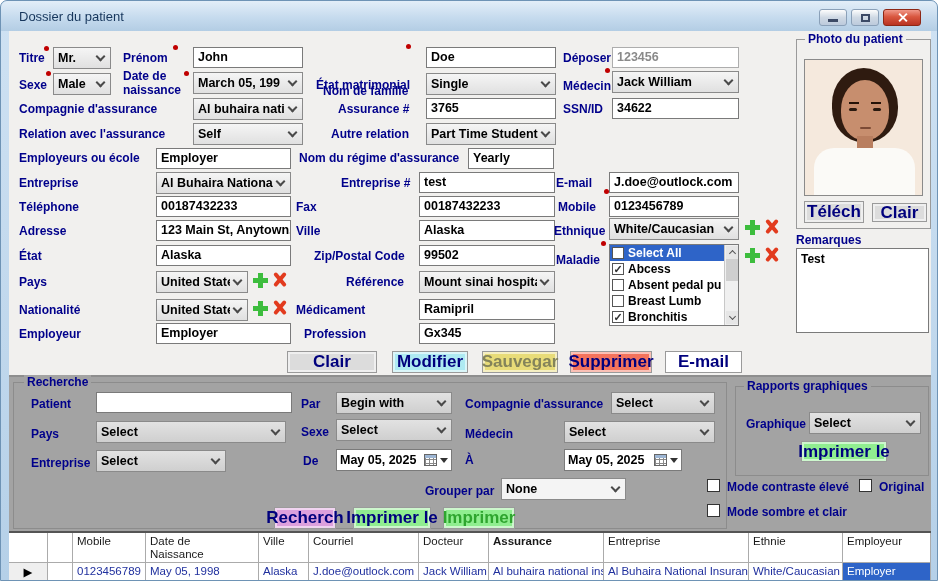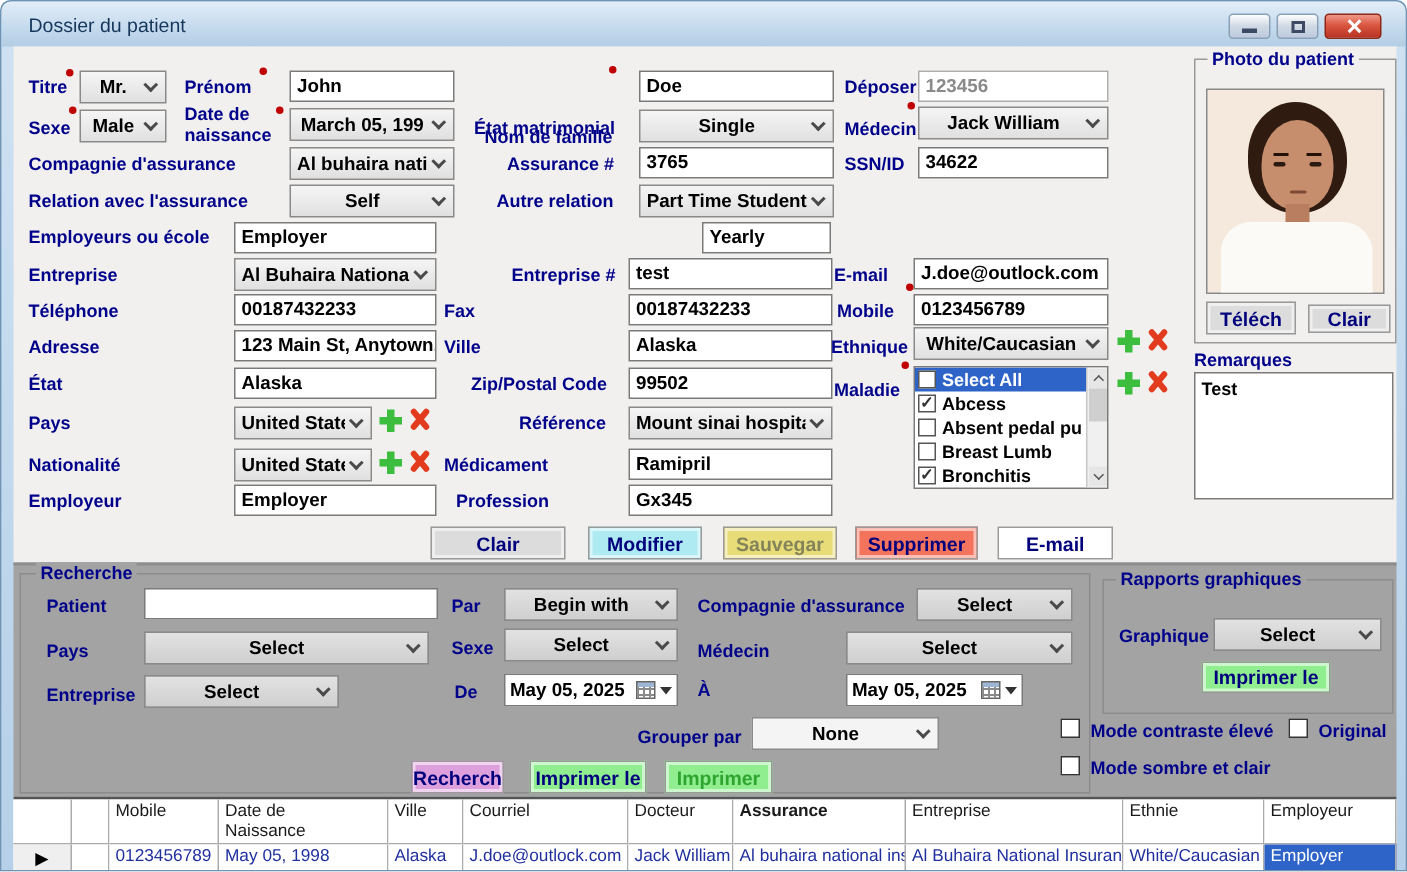--- a/index.html
+++ b/index.html
@@ -25,21 +25,21 @@
   .form-bg   { position:absolute; left:8px; top:30px; width:922px; height:344px; background:#f1f0ee; }
   .search-bg { position:absolute; left:8px; top:374px; width:922px; height:156px; background:#a3a3a3; border-top:2px solid #8e8e8e; }
   .table-bg  { position:absolute; left:8px; top:530px; width:922px; height:51px; background:#fff; }
 
   .lbl { position:absolute; font-size:12px; font-weight:bold; color:#00008b; white-space:nowrap; }
   .txt { position:absolute; background:#fff; border:1px solid #7a7a7a; font-size:12.5px; font-weight:bold; color:#000;
          padding:2px 4px 0 4px; height:21px; white-space:nowrap; overflow:hidden; }
   .txt.disabled { color:#8a8a8a; border-color:#adadad; }
   .dd  { position:absolute; background:linear-gradient(#f5f5f5,#e0e0e0); border:1px solid #8a8a8a; height:22px;
          font-size:12.5px; font-weight:bold; color:#000; display:flex; align-items:center; padding:0 4px; }
-  .dd .val { flex:1; white-space:nowrap; overflow:hidden;text-align:center; }
+  .dd .val { flex:1; white-space:nowrap; overflow:hidden; }
   .chev { width:7px; height:7px; border-right:2px solid #4a4a4a; border-bottom:2px solid #4a4a4a;
           transform:rotate(45deg); margin:-3px 2px 0 4px; flex:none; }
   .dot { position:absolute; width:5px; height:5px; border-radius:50%; background:#c00000; }
 
   .plus { position:absolute; width:15px; height:15px; }
   .plus::before { content:""; position:absolute; left:5px; top:0; width:5px; height:15px; background:#3dbd3d; }
   .plus::after  { content:""; position:absolute; left:0; top:5px; width:15px; height:5px; background:#3dbd3d; }
   .xico { position:absolute; width:15px; height:15px; }
   .xico::before,.xico::after { content:""; position:absolute; left:6px; top:-1px; width:4px; height:17px; background:#e23b1e; border-radius:2px; }
   .xico::before { transform:rotate(40deg);} .xico::after { transform:rotate(-40deg);}
@@ -50,21 +50,21 @@
   .photo { position:absolute; left:803px; top:58px; width:119px; height:137px; background:#f5e9dd; border:1px solid #8a8a8a; overflow:hidden; }
   .hair { position:absolute; left:27px; top:8px; width:66px; height:74px; background:#2f1b10; border-radius:48% 52% 46% 46%; }
   .face { position:absolute; left:36px; top:20px; width:48px; height:60px; background:#c78e6e; border-radius:50% 50% 46% 46%; }
   .eye  { position:absolute; top:28px; width:8px; height:3px; background:#2a1a10; border-radius:2px; }
   .brow { position:absolute; top:22px; width:10px; height:2px; background:#241208; }
   .mouth{ position:absolute; left:19px; top:47px; width:11px; height:2px; background:#7c4a35; border-radius:2px; }
   .neck { position:absolute; left:52px; top:76px; width:16px; height:16px; background:#b97e5f; }
   .shirt{ position:absolute; left:9px; top:88px; width:101px; height:49px; background:#fbfaf7; border-radius:20px 20px 0 0; }
 
   .btn { position:absolute; height:22px; border:1px solid #9a9a9a; box-shadow:inset 0 0 0 2px rgba(255,255,255,.55);
-         display:flex; align-items:center; justify-content:center; font-size:13px; font-weight:bold; color:#00007d; white-space:nowrap; }
+         display:flex; align-items:center; justify-content:center; font-size:17px; font-weight:bold; color:#00007d; white-space:nowrap; }
   .btn.gray   { background:#dcdcdc; }
   .btn.cyan   { background:#aeeaf2; }
   .btn.yellow { background:#e8dc78; color:#84845a; }
   .btn.red    { background:#f4735c; }
   .btn.white  { background:#fff; }
   .btn.green  { background:#90ee90; }
   .btn.green.dis { color:#2ea52e; }
   .btn.plum   { background:#dda0dd; }
 
   .list { position:absolute; left:608px; top:243px; width:130px; height:82px; background:#fff; border:1px solid #7a7a7a; overflow:hidden; }
@@ -182,20 +182,21 @@
       <span class="chev"></span>
     </div>
   <span class="lbl" style="left:330px;top:126px;">Autre relation</span>
   <div class="dd" style="left:425px;top:122px;width:130px;">
       <span class="val">Part Time Student</span>
       <span class="chev"></span>
     </div>
 
   <span class="lbl" style="left:18px;top:150px;">Employeurs ou école</span>
   <div class="txt" style="left:155px;top:147px;width:135px;">Employer</div>
+  <span class="lbl" style="left:298px;top:150px;">Nom du régime d'assurance</span>
   <div class="txt" style="left:467px;top:147px;width:86px;">Yearly</div>
 
   <span class="lbl" style="left:18px;top:175px;">Entreprise</span>
   <div class="dd" style="left:155px;top:171px;width:135px;">
       <span class="val">Al Buhaira National</span>
       <span class="chev"></span>
     </div>
   <span class="lbl" style="left:340px;top:175px;">Entreprise #</span>
   <div class="txt" style="left:418px;top:171px;width:136px;">test</div>
   <span class="lbl" style="left:555px;top:175px;">E-mail</span>

